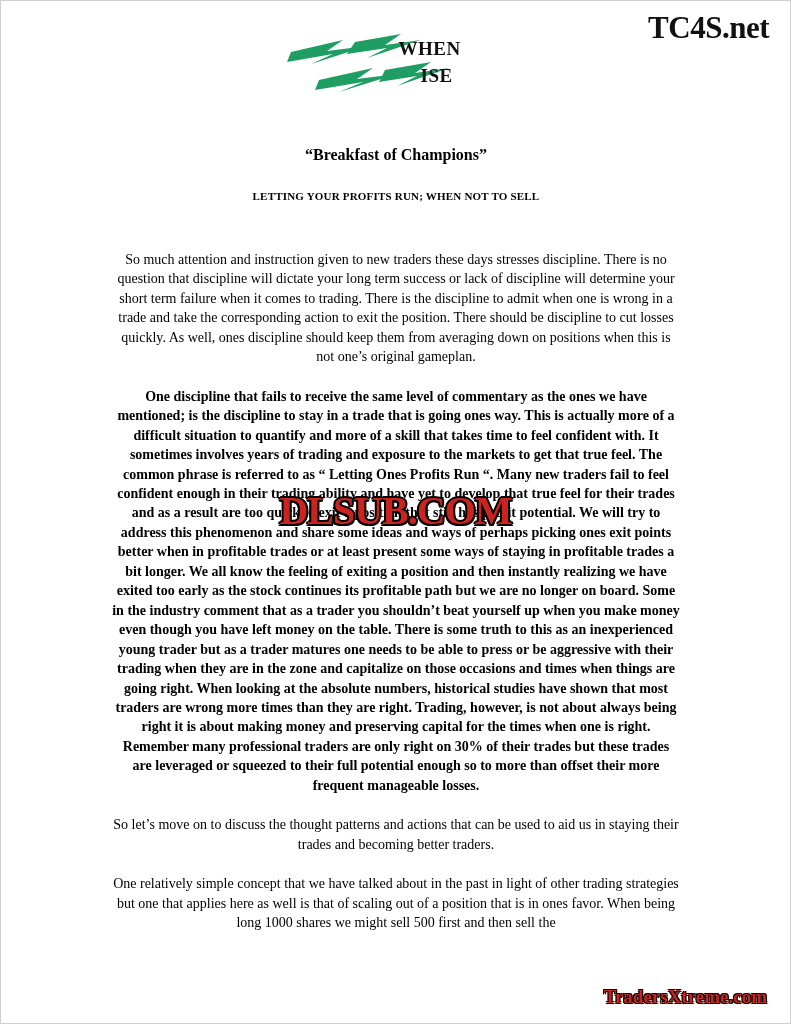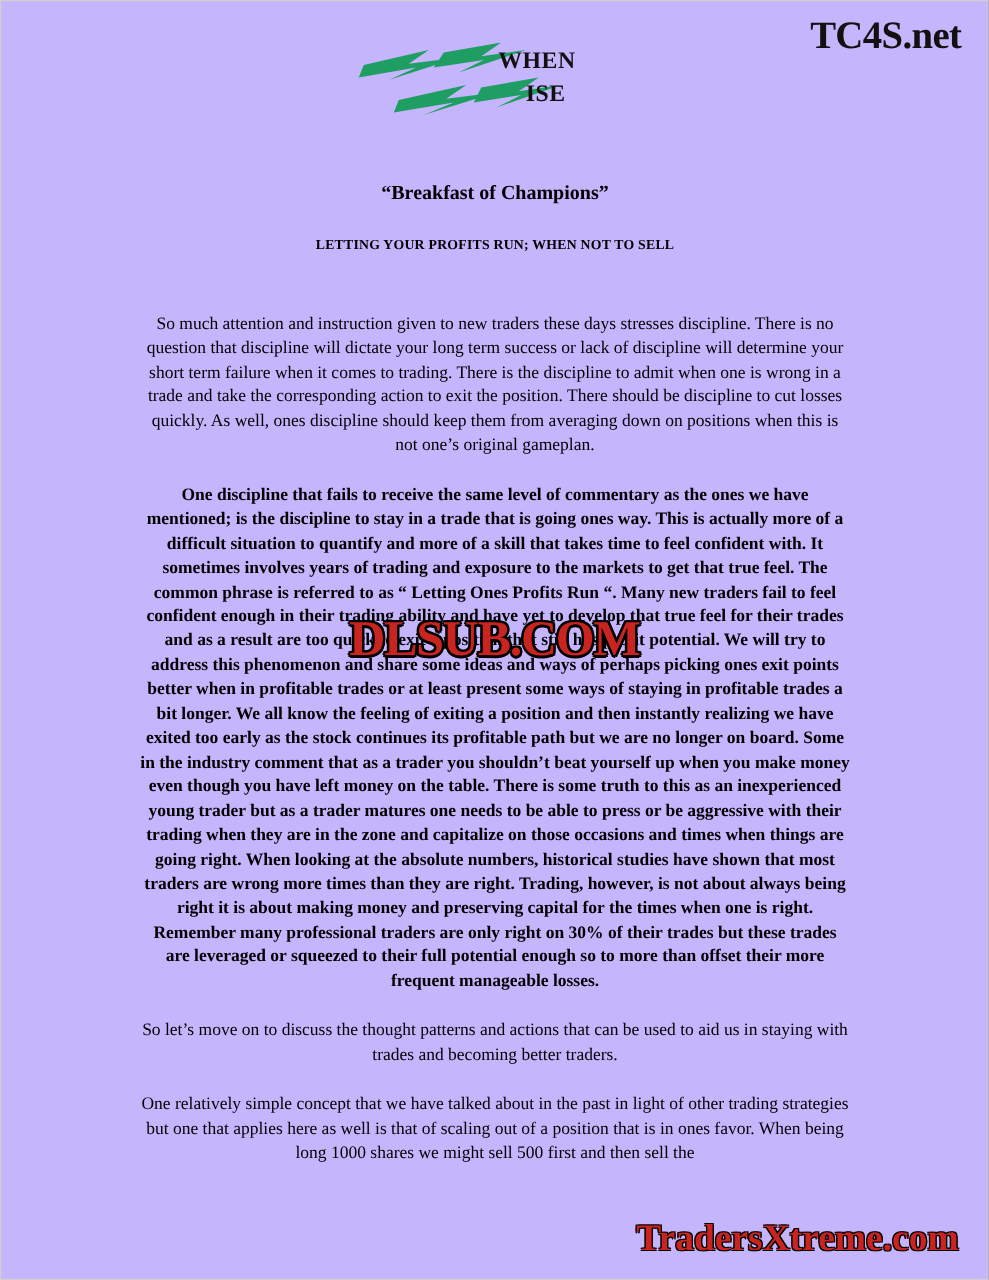--- a/index.html
+++ b/index.html
@@ -4,21 +4,21 @@
 <style>
   html, body {
     margin: 0;
     padding: 0;
     background: #6e6e6e;
   }
   .page {
     position: relative;
     width: 791px;
     height: 1024px;
-    background: #c4b5fd;
+    background: #ffffff;
     overflow: hidden;
     font-family: "Liberation Serif", serif;
     color: #000000;
     box-sizing: border-box;
   }
   .page-border {
     position: absolute;
     left: 0; top: 0;
     width: 791px; height: 1024px;
     border: 1px solid #cfcfcf;
@@ -128,21 +128,21 @@
        2px    0px   0 #000;
   }
 
   
   .bottom-watermark {
     position: absolute;
     right: 24px;
     bottom: 16px;
     font-family: "Liberation Serif", serif;
     font-weight: bold;
-    font-size: 30px;
+    font-size: 19px;
     color: #c9241f;
     text-shadow:
       -1px -1px 0 #000,
        1px -1px 0 #000,
       -1px  1px 0 #000,
        1px  1px 0 #000;
   }
 </style>
 </head>
 <body>
@@ -168,21 +168,21 @@
 
   <div class="doc">
     <p class="subtitle">“Breakfast of Champions”</p>
 
     <h1 class="title">LETTING YOUR PROFITS RUN; WHEN NOT TO SELL</h1>
 
     <p class="body">So much attention and instruction given to new traders these days stresses discipline.  There is no question that discipline will dictate your long term success or lack of discipline will determine your short term failure when it comes to trading.  There is the discipline to admit when one is wrong in a trade and take the corresponding action to exit the position.  There should be discipline to cut losses quickly.  As well, ones discipline should keep them from averaging down on positions when this is not one’s original gameplan.</p>
 
     <p class="body bold">One discipline that fails to receive the same level of commentary as the ones we have mentioned; is the discipline to stay in a trade that is going ones way.  This is actually more of a difficult situation to quantify and more of a skill that takes time to feel confident with.  It sometimes involves years of trading and exposure to the markets to get that true feel.  The common phrase is referred to as “ Letting Ones Profits Run “.  Many new traders fail to feel confident enough in their trading ability and have yet to develop that true feel for their trades and as a result are too quick to exit a position that still has profit potential.  We will try to address this phenomenon and share some ideas and ways of perhaps picking ones exit points better when in profitable trades or at least present some ways of staying in profitable trades a bit longer.  We all know the feeling of exiting a position and then instantly realizing we have exited too early as the stock continues its profitable path but we are no longer on board.  Some in the industry comment that as a trader you shouldn’t beat yourself up when you make money even though you have left money on the table.  There is some truth to this as an inexperienced young trader but as a trader matures one needs to be able to press or be aggressive with their trading when they are in the zone and capitalize on those occasions and times when things are going right.  When looking at the absolute numbers, historical studies have shown that most traders are wrong more times than they are right.  Trading, however, is not about always being right it is about making money and preserving capital for the times when one is right.   Remember many professional traders are only right on 30% of their trades but these trades are leveraged or squeezed to their full potential enough so to more than offset their more frequent manageable losses.</p>
 
-    <p class="body">So let’s move on to discuss the thought patterns and actions that can be used to aid us in staying with trades and becoming better traders.</p>
+    <p class="body">So let’s move on to discuss the thought patterns and actions that can be used to aid us in staying their trades and becoming better traders.</p>
 
     <p class="body">One relatively simple concept that we have talked about in the past in light of other trading strategies but one that applies here as well is that of scaling out of a position that is in ones favor.  When being long 1000 shares we might sell 500 first and then sell the</p>
   </div>
 
   <div class="center-watermark">
     <span class="cw-text">DLSUB.COM</span>
   </div>
 
   <div class="bottom-watermark">TradersXtreme.com</div>
 

